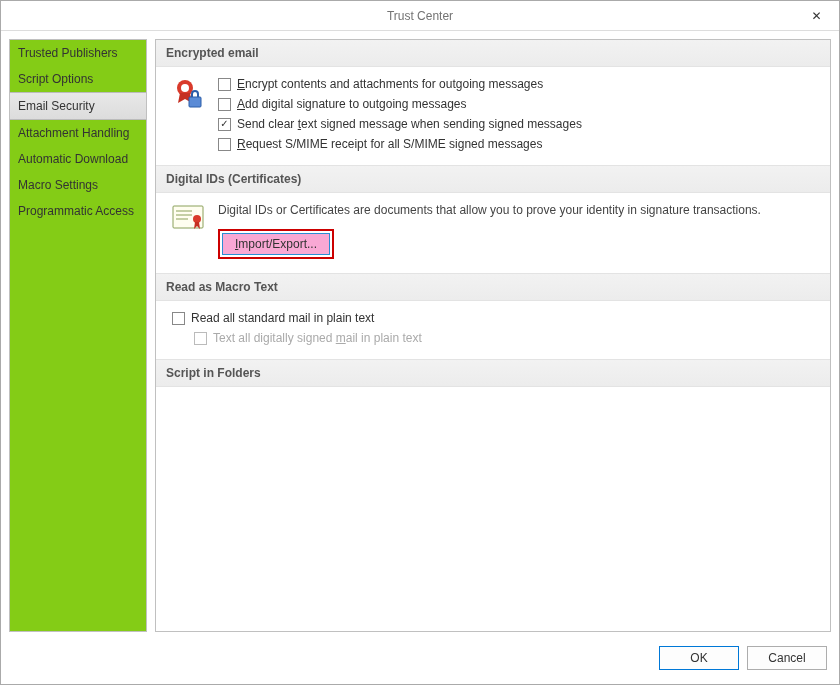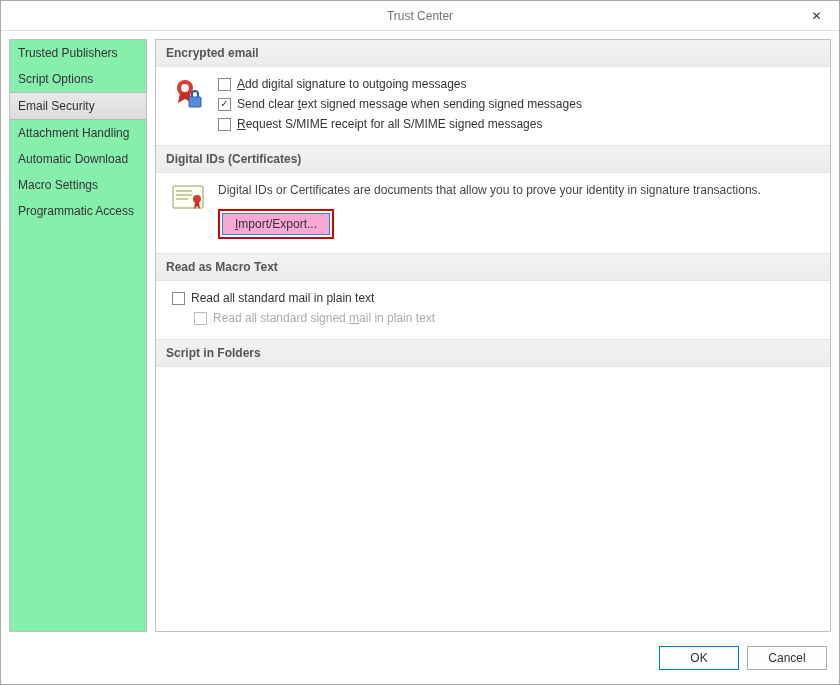--- a/index.html
+++ b/index.html
@@ -1,21 +1,21 @@
 <!DOCTYPE html>
 <html><head>
   <meta charset="utf-8">
   <style>
     * { box-sizing: border-box; margin: 0; padding: 0; font-family: "Segoe UI", Tahoma, sans-serif; font-size: 12px; }
     body { background: #fff; width: 840px; height: 685px; border: 1px solid #aaa; display: flex; flex-direction: column; }
     .titlebar { height: 30px; display: flex; align-items: center; justify-content: center; position: relative; border-bottom: 1px solid #ddd; }
     .titlebar .title { color: #737373; }
     .titlebar .close { position: absolute; right: 0; top: 0; width: 45px; height: 30px; display: flex; align-items: center; justify-content: center; font-size: 14px; color: #333; }
     .content { flex: 1; display: flex; padding: 8px; gap: 8px; min-height: 0; }
-    .sidebar { width: 138px; border: 1px solid #c0c0c0; background: #86efac; }
+    .sidebar { width: 138px; border: 1px solid #c0c0c0; background: #84cc16; }
     .sidebar-item { padding: 6px 8px; color: #333; cursor: default; }
     .sidebar-item.selected { background: linear-gradient(#e8e8e8, #dcdcdc); border-top: 1px solid #bbb; border-bottom: 1px solid #bbb; }
     .main { flex: 1; border: 1px solid #c0c0c0; padding: 0; overflow: auto; }
     .section-header { background: linear-gradient(#f2f2f2, #ececec); color: #555; font-weight: bold; padding: 6px 10px; border-top: 1px solid #e3e3e3; border-bottom: 1px solid #e3e3e3; }
     .section-header:first-child { border-top: none; }
     .section-body { padding: 10px 16px 14px 16px; display: flex; gap: 14px; }
     .icon-col { width: 32px; flex-shrink: 0; display: flex; justify-content: center; padding-top: 2px; }
     .options-col { flex: 1; display: flex; flex-direction: column; gap: 6px; }
     .checkbox-row { display: flex; align-items: center; gap: 6px; color: #333; }
     .checkbox-row.indent { margin-left: 22px; color: #aaa; }
@@ -65,20 +65,24 @@
           <circle cx="12" cy="9" r="8" fill="#d93a2b"></circle>
           <circle cx="12" cy="9" r="4" fill="#fff"></circle>
           <path d="M7 14 L5 24 L12 20 L19 24 L17 14 Z" fill="#c52f22"></path>
           <rect x="16" y="18" width="12" height="10" rx="1" fill="#5a8bd6" stroke="#2a5ca8"></rect>
           <path d="M19 18 v-3 a3 3 0 0 1 6 0 v3" fill="none" stroke="#2a5ca8" stroke-width="2"></path>
         </svg>
       </div>
       <div class="options-col">
         <label class="checkbox-row">
           <span class="cb"></span>
+          <span><span></span><span class="u">E</span><span>ncrypt contents and attachments for outgoing messages</span></span>
+        </label>
+        <label class="checkbox-row">
+          <span class="cb"></span>
           <span><span></span><span class="u">A</span><span>dd digital signature to outgoing messages</span></span>
         </label>
         <label class="checkbox-row">
           <span class="cb checked"></span>
           <span><span>Send clear </span><span class="u">t</span><span>ext signed message when sending signed messages</span></span>
         </label>
         <label class="checkbox-row">
           <span class="cb"></span>
           <span><span></span><span class="u">R</span><span>equest S/MIME receipt for all S/MIME signed messages</span></span>
         </label>
@@ -109,21 +113,21 @@
 
     <div class="section-header">Read as Macro Text</div>
     <div class="section-body">
       <div class="options-col">
         <label class="checkbox-row">
           <span class="cb"></span>
           <span>Read all standard mail in plain text</span>
         </label>
         <label class="checkbox-row indent">
           <span class="cb"></span>
-          <span><span>Read all standard signed </span><span class="u">m</span><span>ail in plain text</span></span>
+          <span><span>Text all digitally signed </span><span class="u">m</span><span>ail in plain text</span></span>
         </label>
       </div>
     </div>
 
     <div class="section-header">Script in Folders</div>
 
   </div>
 </div>
 
 <div class="footer">

